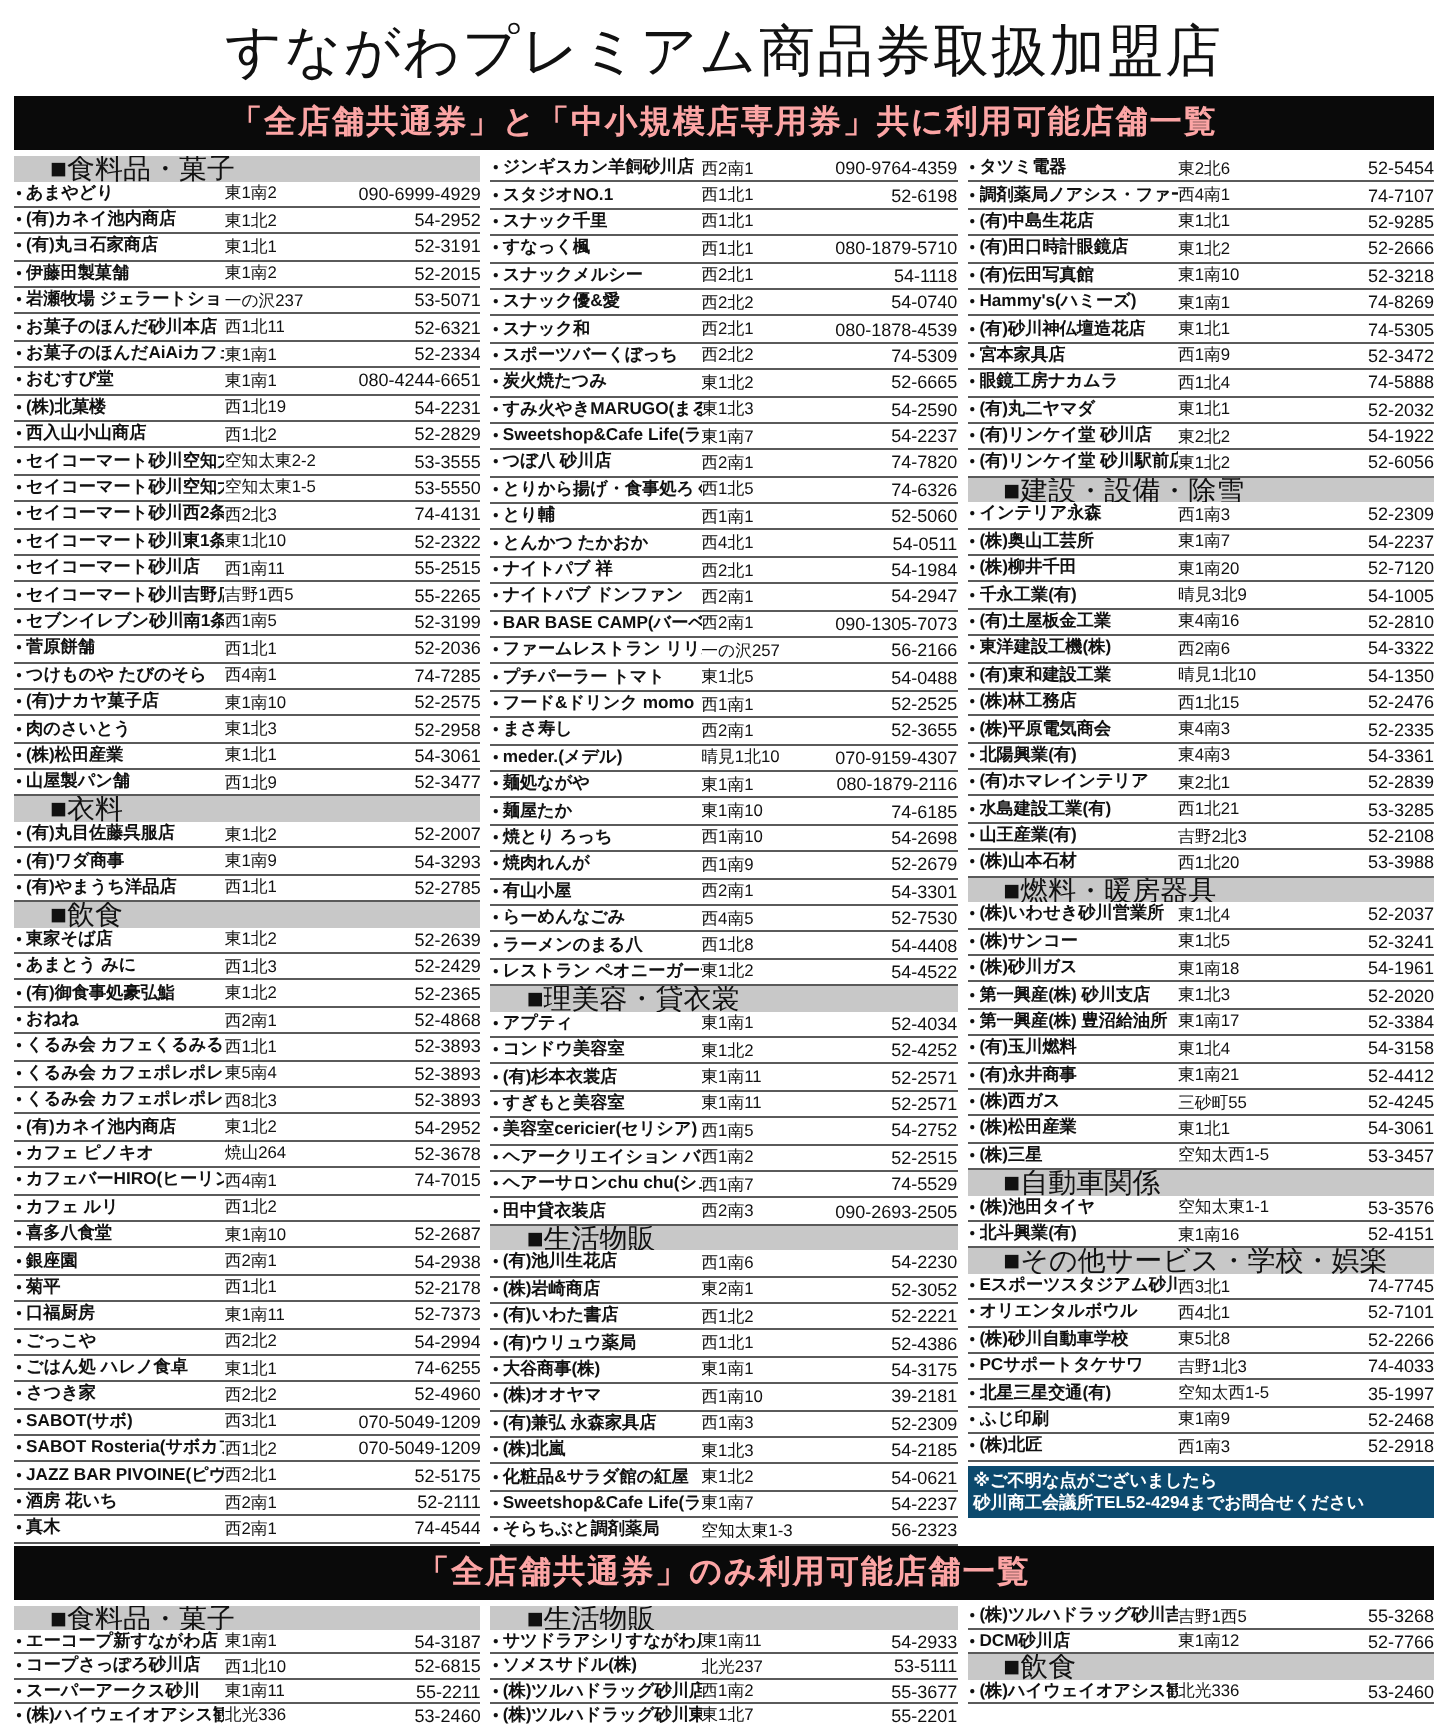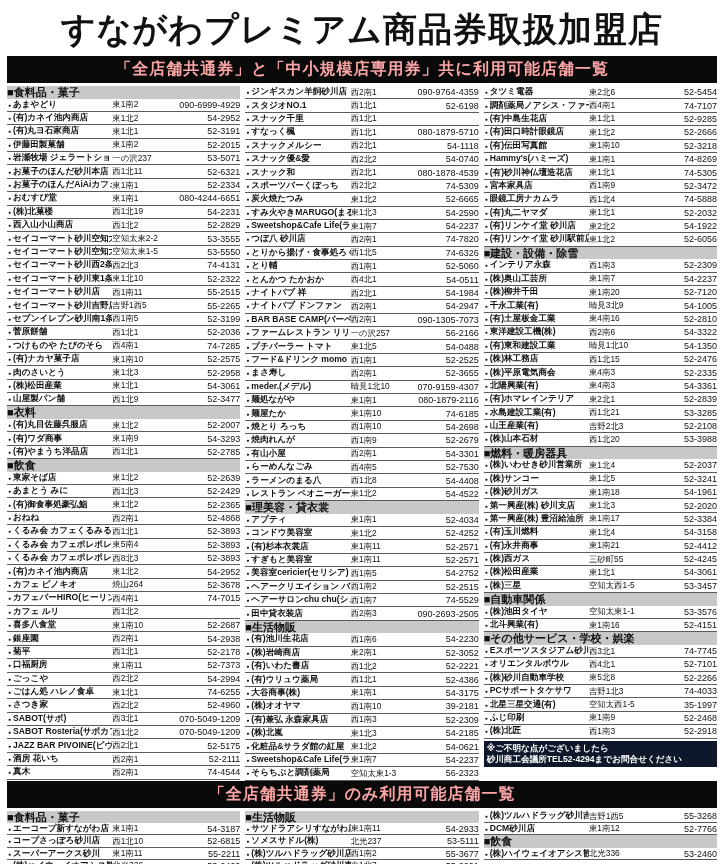--- a/index.html
+++ b/index.html
@@ -1,31 +1,31 @@
 <!DOCTYPE html>
 <html><head>
 <meta charset="utf-8">
 <style>
   html,body{margin:0;padding:0}
   body{width:724px;height:864px;background:#fff;color:#111;
        font-family:"Liberation Sans","DejaVu Sans",sans-serif;overflow:hidden}
-  .title{font-size:34px;font-weight:700;text-align:center;padding:7px 0 3px;letter-spacing:1px}
+  .title{font-size:28px;font-weight:400;text-align:center;padding:7px 0 3px;letter-spacing:1px}
   .banner{background:#0a0a0a;color:#fca5a5;font-weight:bold;font-size:16px;text-align:center;
           margin:0 7px;padding:3px 0;letter-spacing:1px}
   .cols{display:flex;gap:5px;padding:3px 7px 0}
   .col{flex:1;min-width:0}
-  .cat{background:#c8c8c8;font-weight:bold;font-size:11px;line-height:12.5px;height:12.5px;
-       padding-left:0;overflow:hidden;white-space:nowrap}
+  .cat{background:#c8c8c8;font-weight:normal;font-size:14px;line-height:12.5px;height:12.5px;
+       padding-left:18px;overflow:hidden;white-space:nowrap}
   .row{display:flex;align-items:center;border-bottom:1px solid #5a5a5a;height:12.4px;
        font-size:8.6px;white-space:nowrap}
   .bullet{font-size:5px;margin:0 2px 0 1px;flex:0 0 auto}
   .nm{font-weight:bold;flex:1 1 auto;overflow:hidden}
   .ad{flex:0 0 56px;overflow:hidden;font-size:8.4px}
   .tel{flex:0 0 72px;text-align:right;overflow:hidden;font-size:9px}
-  .note{background:#0f172a;color:#fff;font-weight:bold;font-size:8.6px;line-height:11px;
+  .note{background:#0c4a6e;color:#fff;font-weight:bold;font-size:8.6px;line-height:11px;
         padding:2px 3px;margin-top:2px}
   .s2 .row{height:11.4px}
 </style>
 </head>
 <body>
 
 <div class="title">すながわプレミアム商品券取扱加盟店</div>
 
 <div class="banner">「全店舗共通券」と「中小規模店専用券」共に利用可能店舗一覧</div>
 

